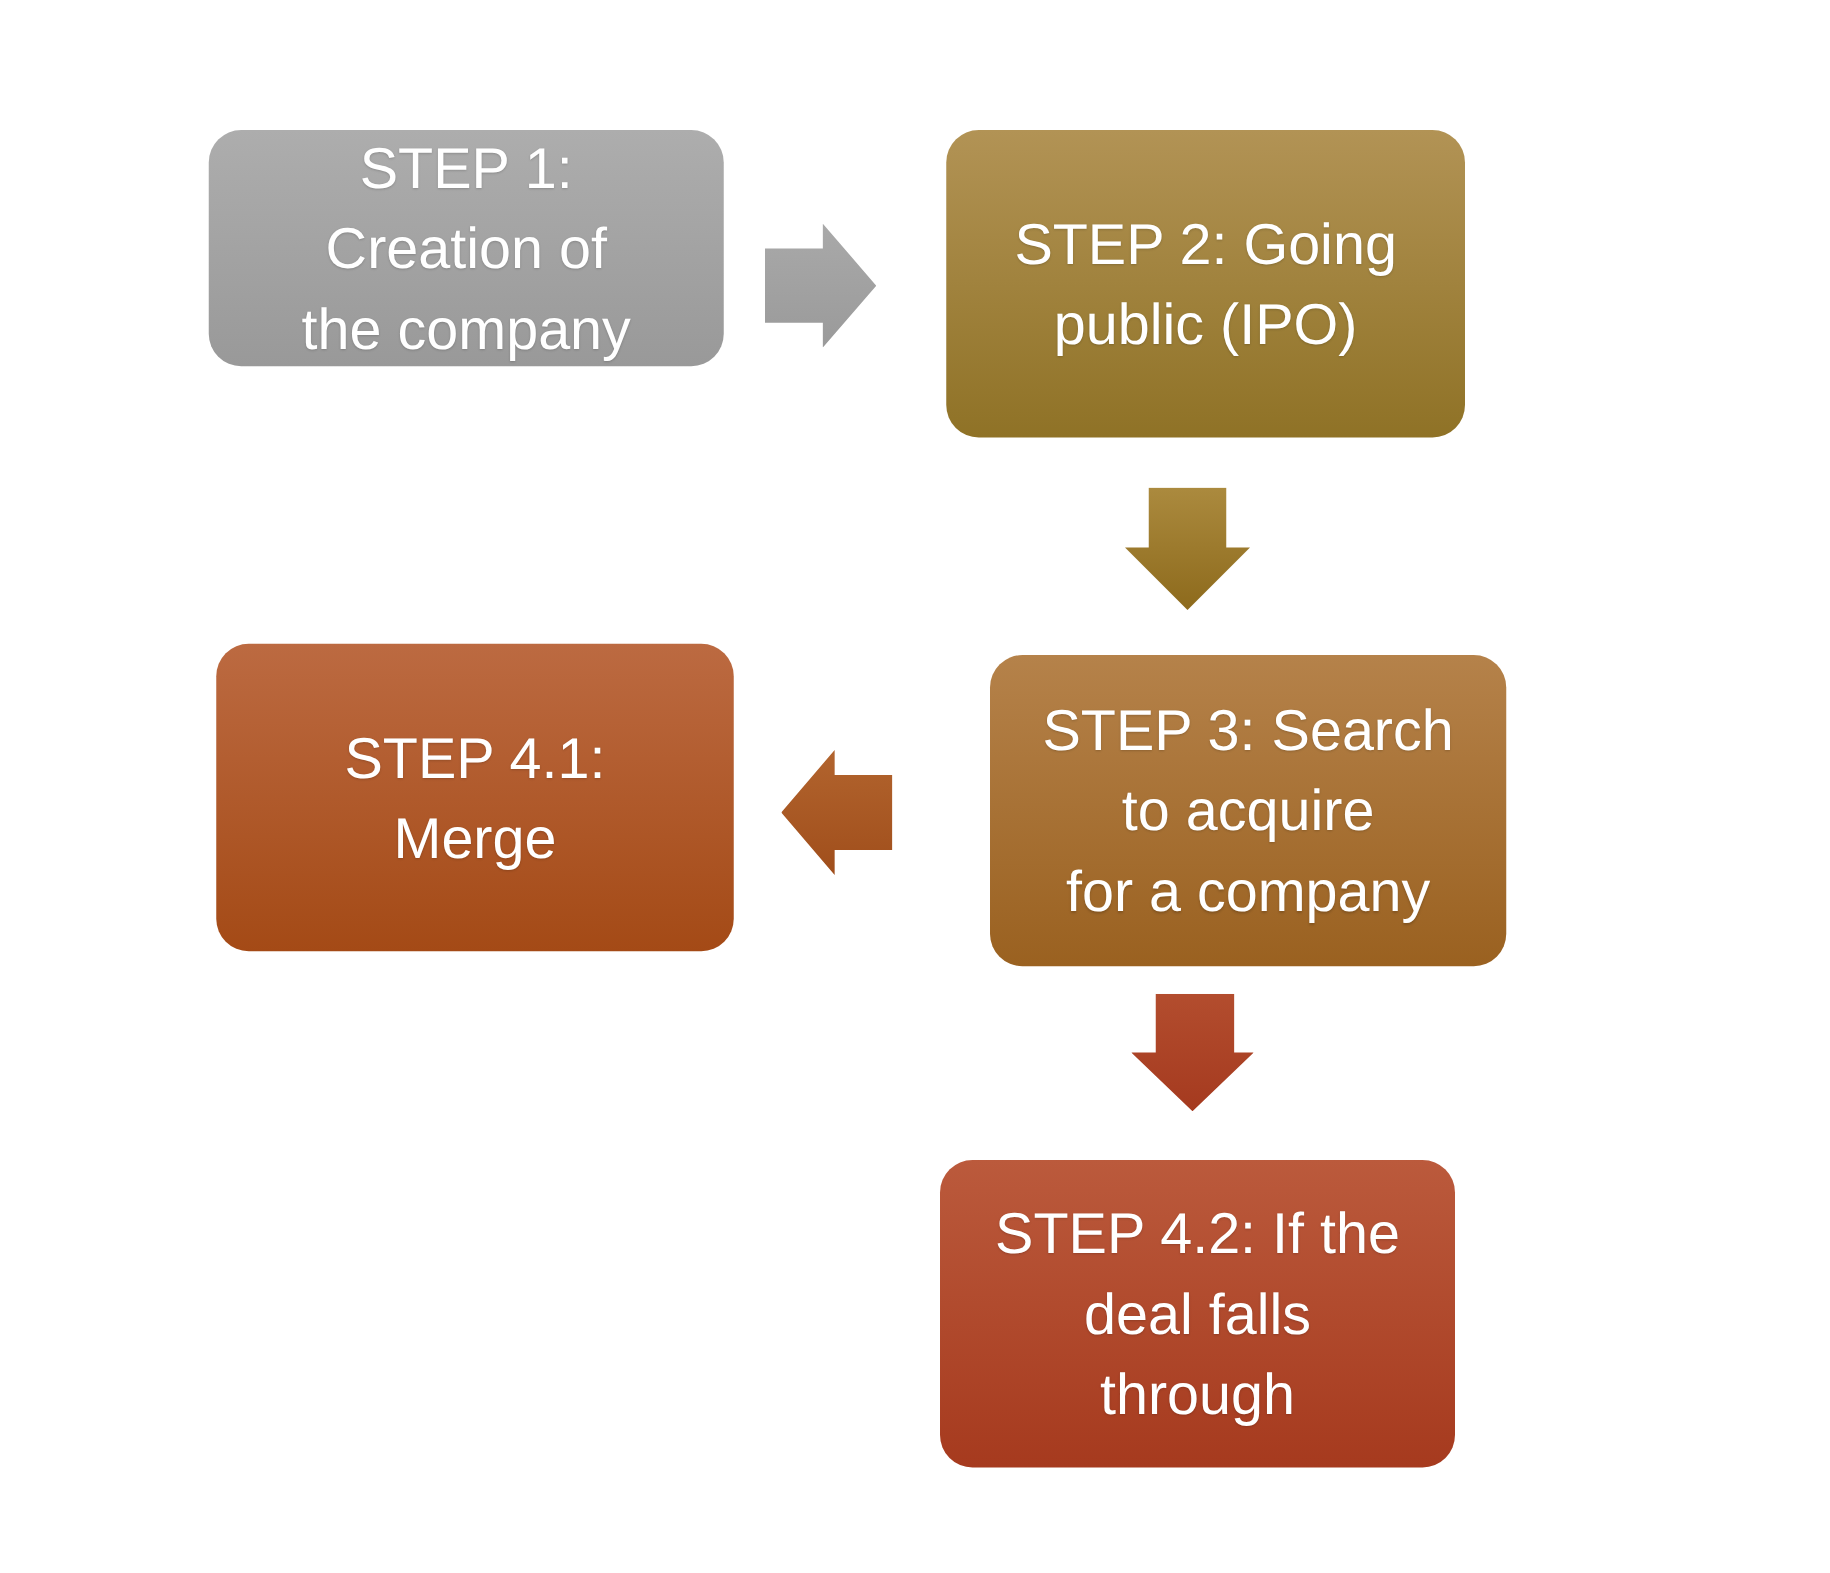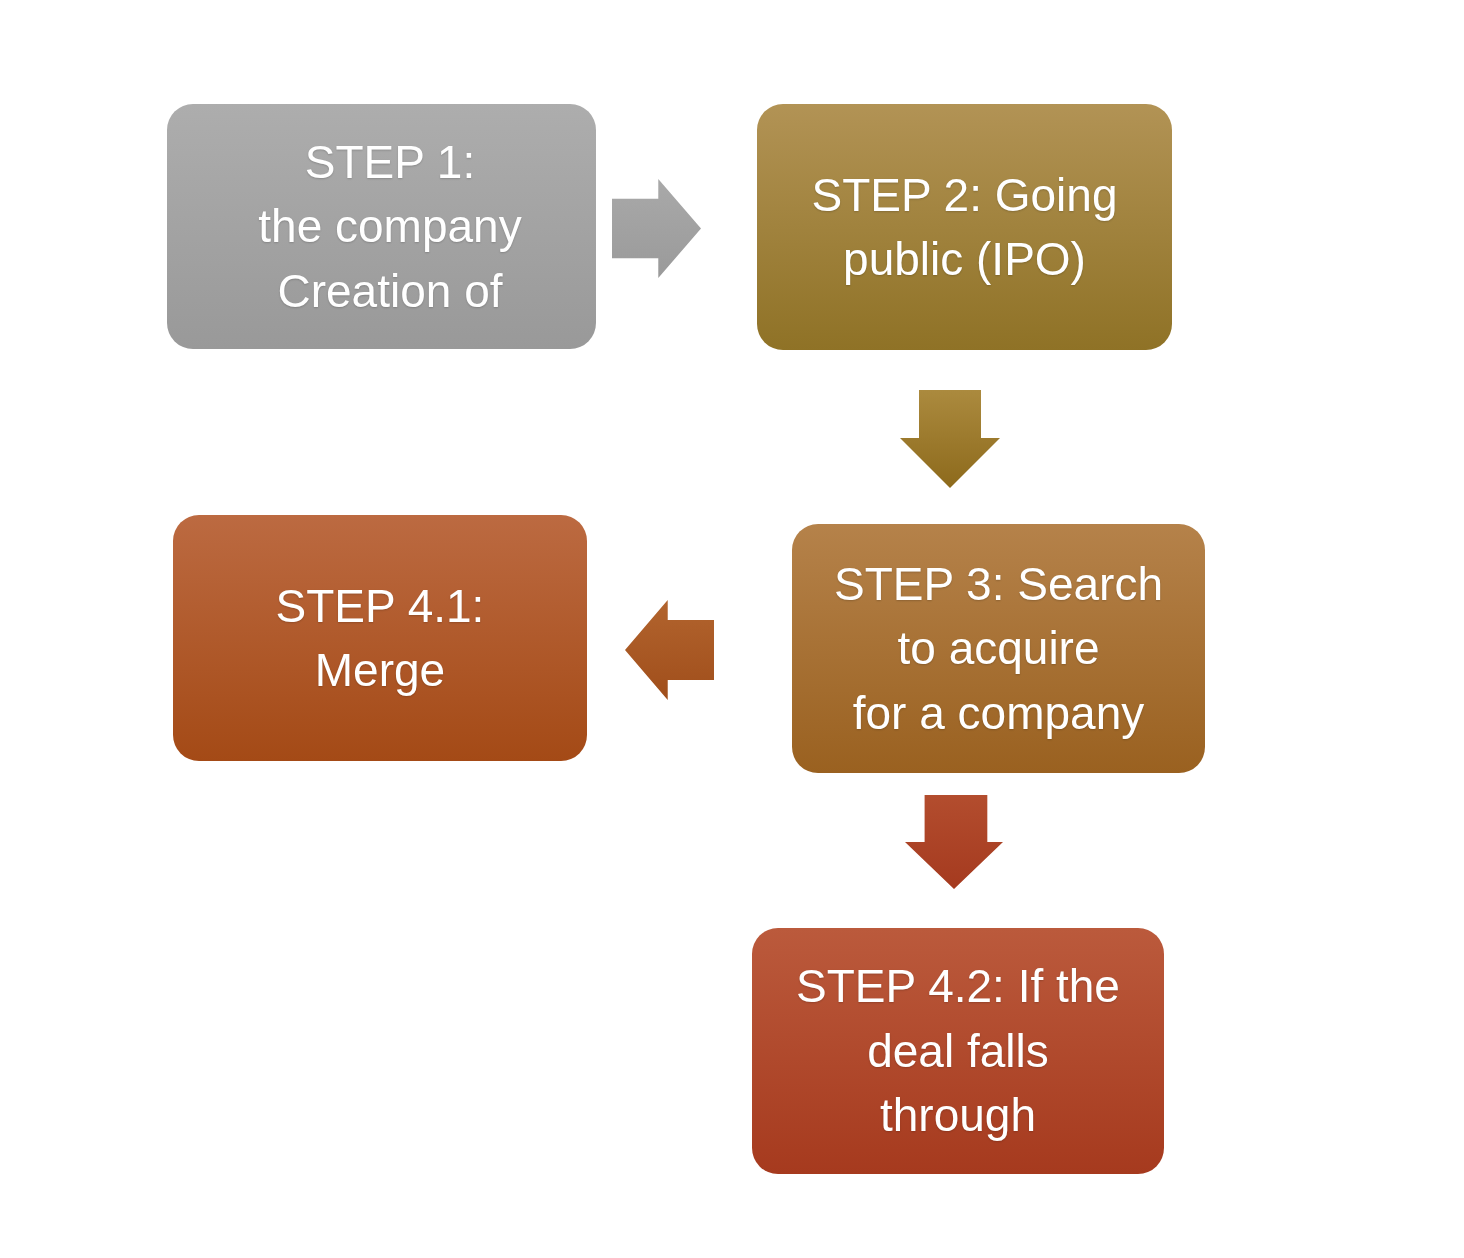--- a/index.html
+++ b/index.html
@@ -21,21 +21,21 @@
     color: #ffffff;
     display: flex;
     align-items: center;
     justify-content: center;
     text-align: center;
     font-size: 46px;
     line-height: 1.4;
     text-shadow: 0 1px 2px rgba(0,0,0,0.18);
   }
   .box .box-text span { display: block; }
-  .step1  { left: 167px; top: 104px; width: 412px; height: 245px; padding-left: 17px; }
+  .step1  { left: 167px; top: 104px; width: 412px; height: 189px; }
   .step2  { left: 742px; top: 104px; width: 415px; height: 246px; }
   .step3  { left: 748px; top: 524px; width: 413px; height: 249px; }
   .step41 { left: 173px; top: 515px; width: 414px; height: 246px; }
   .step42 { left: 752px; top: 907px; width: 412px; height: 246px; margin-top: 21px; }
 
   .arrow {
     position: absolute;
     filter: drop-shadow(0 0 1px rgba(255,255,255,0.6));
   }
   .arrow-right {
@@ -56,22 +56,22 @@
   }
 </style>
 </head>
 <body>
 
 <div class="canvas">
 
   <div class="box step1" style="background: linear-gradient(rgb(173, 173, 173), rgb(153, 153, 153));">
     <div class="box-text">
       <span>STEP 1:</span>
+      <span>Creation of</span>
       <span>the company</span>
-      <span>Creation of</span>
     </div>
   </div>
 
   <div class="arrow arrow-right" style="background: linear-gradient(rgb(169, 169, 169), rgb(154, 154, 154));"></div>
 
   <div class="box step2" style="background: linear-gradient(rgb(178, 147, 85), rgb(143, 114, 38)); margin-left: 15px;">
     <div class="box-text">
       <span>STEP 2: Going</span>
       <span>public (IPO)</span>
     </div>

